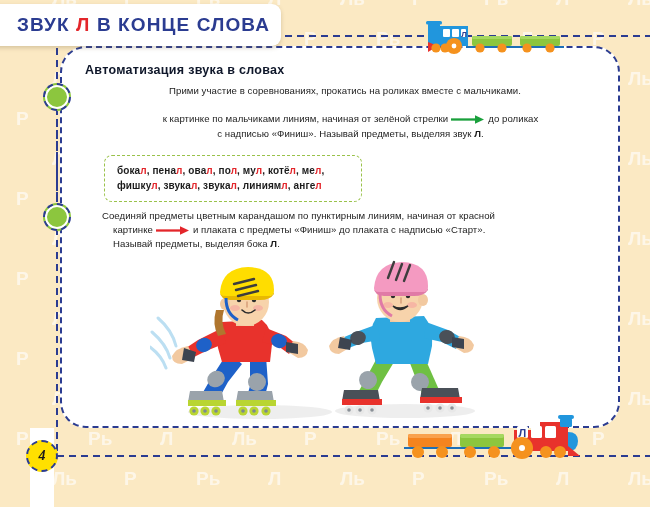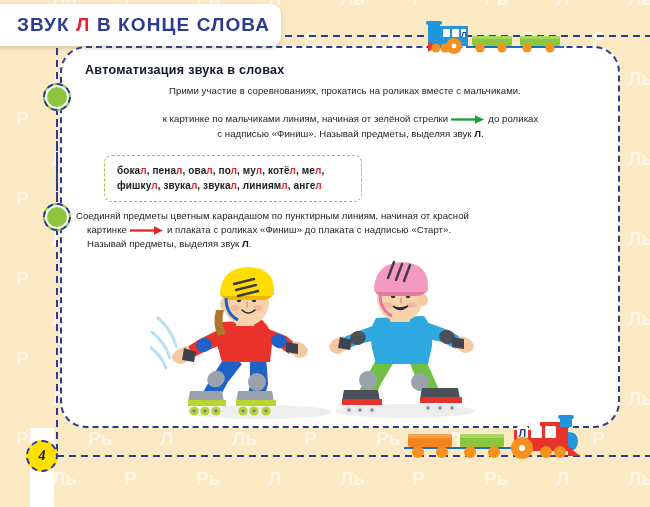--- a/index.html
+++ b/index.html
@@ -121,21 +121,21 @@
   }
   .para {
     position: absolute;
     z-index: 5;
     font-size: 9.6px;
     color: #1c1c1c;
     line-height: 14.2px;
     letter-spacing: .05px;
   }
   #para-1 { left: 85px; top: 84px; width: 520px; text-align: center; }
-  #para-2 { left: 76px; top: 209px; width: 520px; }
+  #para-2 { left: 102px; top: 209px; width: 520px; }
   .indent { display: inline-block; width: 11px; }
   .strong-l { font-weight: bold; }
 
   .arrow-inline {
     display: inline-block;
     vertical-align: middle;
     margin: 0 3px;
   }
 
   
@@ -337,22 +337,22 @@
 <div id="word-box">
   <div class="wline" id="word-line-1"><span>бока</span><span class="r">л</span><span>, </span><span>пена</span><span class="r">л</span><span>, </span><span>ова</span><span class="r">л</span><span>, </span><span>по</span><span class="r">л</span><span>, </span><span>му</span><span class="r">л</span><span>, </span><span>котё</span><span class="r">л</span><span>, </span><span>ме</span><span class="r">л</span><span>,</span></div>
   <div class="wline" id="word-line-2"><span>фишку</span><span class="r">л</span><span>, </span><span>звука</span><span class="r">л</span><span>, </span><span>звука</span><span class="r">л</span><span>, </span><span>линиям</span><span class="r">л</span><span>, </span><span>анге</span><span class="r">л</span><span></span></div>
 </div>
 
 <div class="para" id="para-2">
   <span>Соединяй предметы цветным карандашом по пунктирным линиям, начиная от красной</span><br>
   <span class="indent"></span><span>картинке</span><svg class="arrow-inline" width="34" height="9" viewBox="0 0 34 9">
     <line x1="0" y1="4.5" x2="25" y2="4.5" stroke="#e3262b" stroke-width="2.3"></line>
     <polygon points="24,0.2 33,4.5 24,8.8" fill="#e3262b"></polygon>
-  </svg><span>и плаката с роликах «Финиш» до плаката с надписью «Старт».</span><br>
-  <span class="indent"></span><span>Называй предметы, выделяя звук </span><span class="strong-l">Л</span><span>.</span>
+  </svg><span>и плаката с предметы «Финиш» до плаката с надписью «Старт».</span><br>
+  <span class="indent"></span><span>Называй предметы, выделяя бока </span><span class="strong-l">Л</span><span>.</span>
 </div>
 
 <svg id="illustration" viewBox="0 0 370 175">
 
   <ellipse cx="110" cy="164" rx="72" ry="7" fill="#e8e8e8" opacity="0.75"></ellipse>
   <ellipse cx="255" cy="163" rx="70" ry="7" fill="#e8e8e8" opacity="0.75"></ellipse>
 
   <g stroke="#bcdff2" stroke-width="3" fill="none" stroke-linecap="round">
     <path d="M 8,70 Q 22,82 26,98"></path>
     <path d="M 2,84 Q 16,96 20,110"></path>

